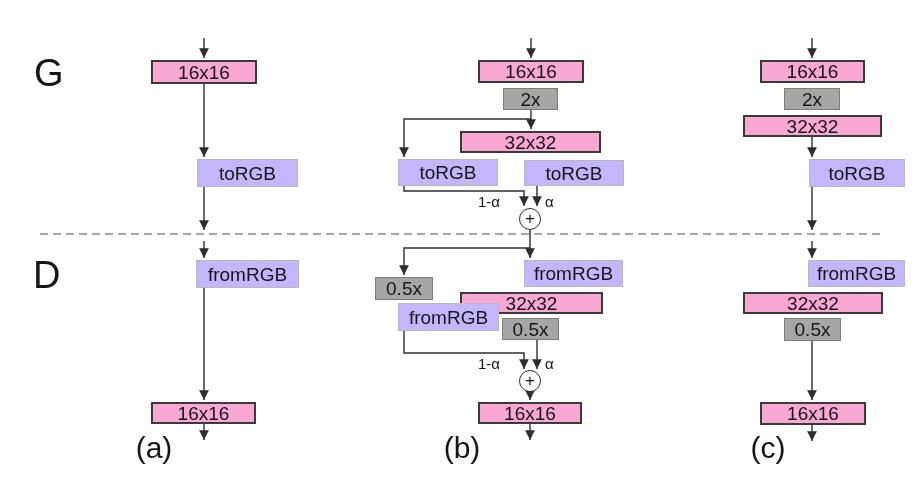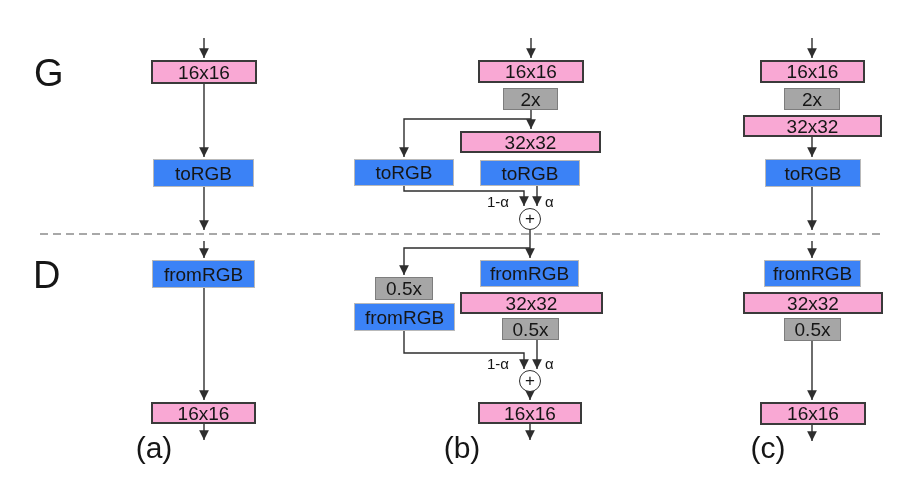--- a/index.html
+++ b/index.html
@@ -6,26 +6,26 @@
   .canvas{
     position:relative;width:918px;height:479px;background:#ffffff;
     font-family:"Liberation Sans",sans-serif;color:#161616;overflow:hidden;
   }
   .wires{position:absolute;left:0;top:0;}
   .box{
     position:absolute;box-sizing:border-box;display:flex;align-items:center;justify-content:center;
     font-size:19px;line-height:1;white-space:nowrap;
   }
   .box.white{background:#f9a8d4;border:2px solid #3a3a3a;}
-  .box.light{background:#3b82f6;border:1px solid #b9b9b9;}
+  .box.light{background:#c4b5fd;border:1px solid #b9b9b9;margin-left:44px;}
   .box.dark{background:#a6a6a6;border:1px solid #7d7d7d;text-align:right;}
   .row-label{position:absolute;font-size:38px;line-height:1;}
   .caption{position:absolute;font-size:30px;line-height:1;transform:translateX(-50%);}
   .mix-label{position:absolute;font-size:15px;line-height:1;}
-  .mix-label.right-align{width:40px;text-align:center;}
+  .mix-label.right-align{width:40px;text-align:left;}
   .plus-circle{
     position:absolute;width:22px;height:22px;border-radius:50%;border:1.6px solid #2e2e2e;
     background:#ffffff;box-sizing:border-box;display:flex;align-items:center;justify-content:center;
     font-size:17px;line-height:1;padding-bottom:2px;
   }
 </style>
 </head>
 <body>
 
 <div class="canvas">

